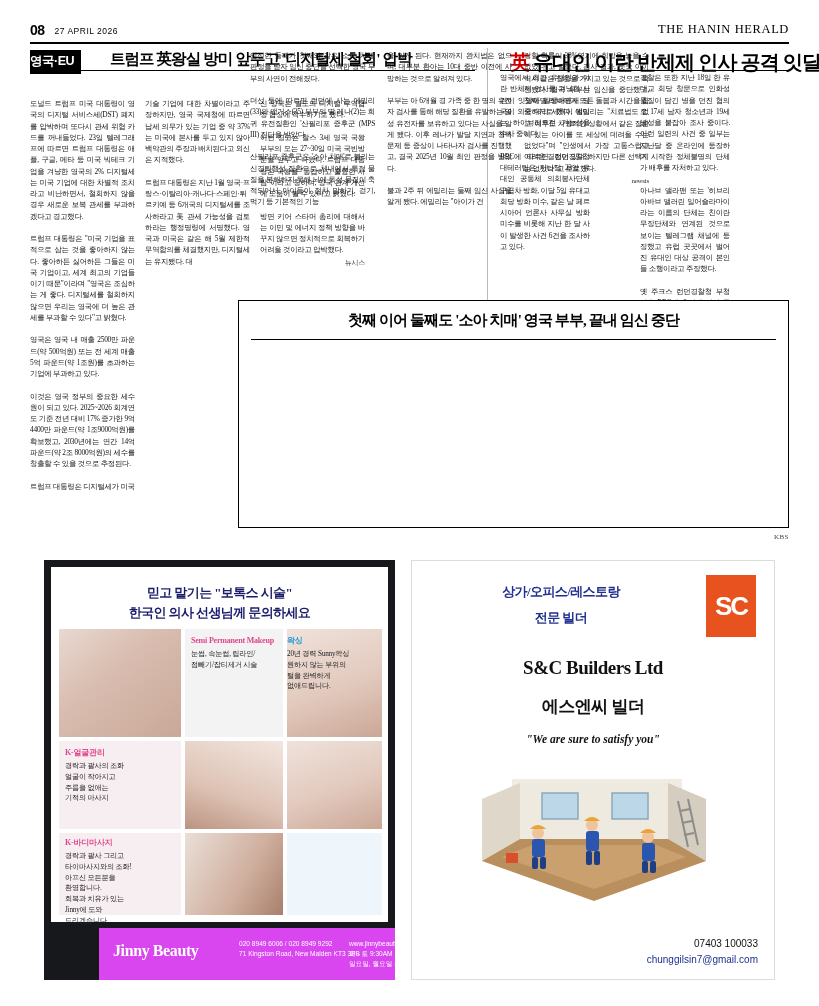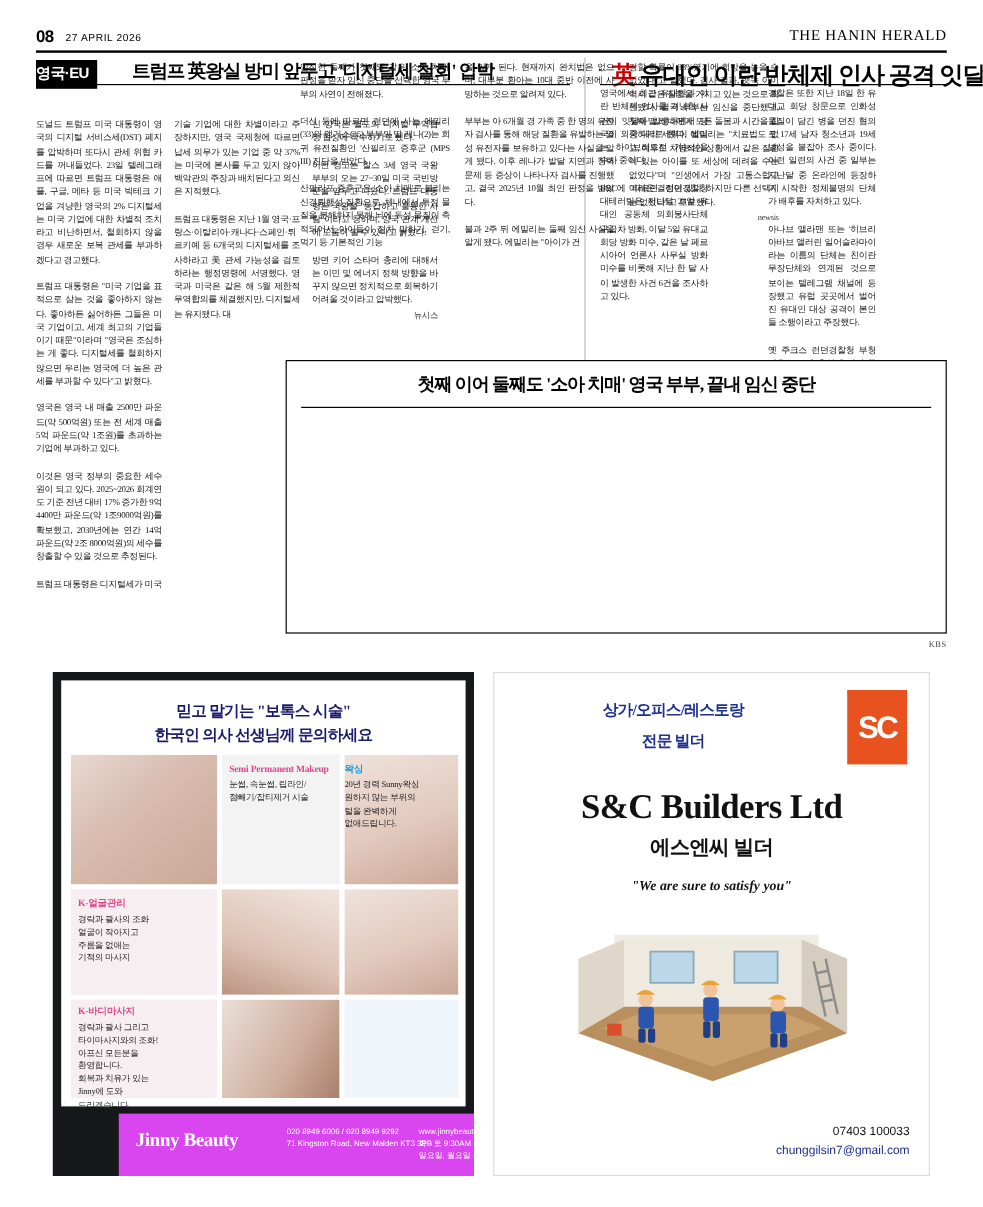--- a/index.html
+++ b/index.html
@@ -302,21 +302,21 @@
     font-size: 13px;
     color: #1e2f8f;
     letter-spacing: -0.6px;
   }
   .sc-name {
     position: absolute;
     left: 0; top: 96px; width: 100%;
     text-align: center;
     font-family: "Liberation Serif", serif;
     font-weight: bold;
-    font-size: 29px;
+    font-size: 19px;
     color: #111;
     letter-spacing: -0.5px;
   }
   .sc-name-ko {
     position: absolute;
     left: 0; top: 134px; width: 100%;
     text-align: center;
     font-family: "Liberation Serif", serif;
     font-weight: bold;
     font-size: 17px;

